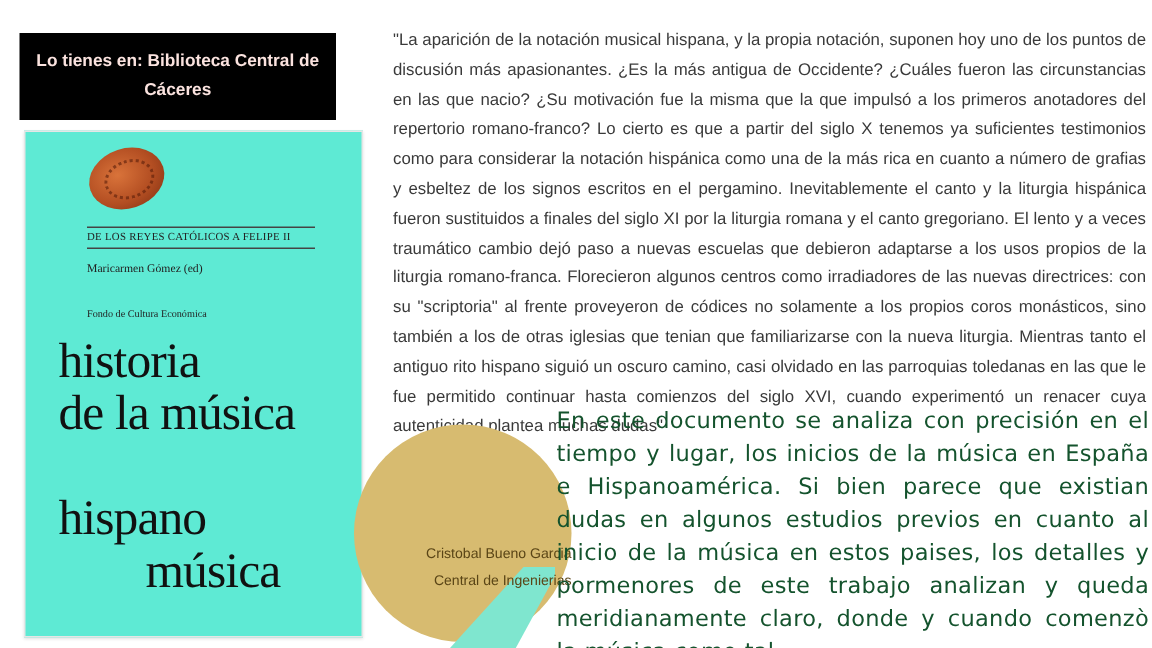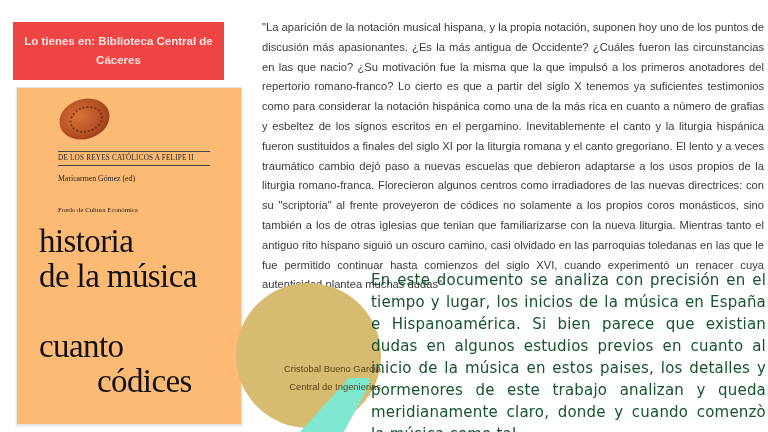--- a/index.html
+++ b/index.html
@@ -1,18 +1,18 @@
 <!DOCTYPE html>
 <html><head>
 <meta charset="utf-8">
 <style>
   html,body{margin:0;padding:0;}
   body{width:768px;height:432px;background:#ffffff;position:relative;overflow:hidden;font-family:"Liberation Sans",sans-serif;}
-  .banner{position:absolute;left:13px;top:22px;width:211px;height:58px;background:#ef4444;color:#fbe3df;font-weight:bold;font-size:11.5px;line-height:19px;text-align:center;display:flex;align-items:center;justify-content:center;box-sizing:border-box;padding:0 10px;}
-  .cover{position:absolute;left:16px;top:87px;width:226px;height:338px;background:#fdba74;border:1px solid #e6e6e6;box-shadow:0 1px 2px rgba(0,0,0,0.12);box-sizing:border-box;}
+  .banner{position:absolute;left:13px;top:22px;width:211px;height:58px;background:#000000;color:#fbe3df;font-weight:bold;font-size:11.5px;line-height:19px;text-align:center;display:flex;align-items:center;justify-content:center;box-sizing:border-box;padding:0 10px;}
+  .cover{position:absolute;left:16px;top:87px;width:226px;height:338px;background:#5eead4;border:1px solid #e6e6e6;box-shadow:0 1px 2px rgba(0,0,0,0.12);box-sizing:border-box;}
   .coin{position:absolute;left:42px;top:11px;width:51px;height:40px;border-radius:50%;background:radial-gradient(ellipse at 40% 40%,#d9733a 0%,#b34e22 55%,#7d2f12 100%);transform:rotate(-18deg);}
   .coin::after{content:"";position:absolute;left:10px;top:8px;width:30px;height:22px;border-radius:50%;border:2px dotted rgba(90,30,10,0.6);}
   .rule{position:absolute;left:41px;width:152px;height:1px;background:#444;}
   .series{position:absolute;left:41px;top:66px;width:152px;font-family:"Liberation Serif",serif;font-size:7.2px;color:#222;letter-spacing:0.2px;white-space:nowrap;}
   .editor{position:absolute;left:41px;top:86px;font-family:"Liberation Serif",serif;font-size:7.8px;color:#222;}
   .publisher{position:absolute;left:41px;top:118px;font-family:"Liberation Serif",serif;font-size:6.8px;color:#222;}
   .title{position:absolute;font-family:"Liberation Serif",serif;color:#111;font-size:33px;line-height:34px;letter-spacing:-0.6px;white-space:nowrap;}
   .quote{position:absolute;left:262px;top:18px;width:502px;font-size:11.2px;line-height:19.8px;color:#3a3a3a;text-align:justify;}
   .seal{position:absolute;left:236px;top:283px;width:145px;height:145px;border-radius:50%;background:#d7bb70;overflow:hidden;}
   .peel{position:absolute;left:300px;top:378px;width:70px;height:60px;background:#7fe6cf;clip-path:polygon(70% 0,100% 0,100% 10%,58% 100%,0 100%,0 90%);}
@@ -28,22 +28,22 @@
 
 <div class="cover">
   <div class="coin"></div>
   <div class="rule" style="top:63px"></div>
   <div class="series">DE LOS REYES CATÓLICOS A FELIPE II</div>
   <div class="rule" style="top:77px"></div>
   <div class="editor">Maricarmen Gómez (ed)</div>
   <div class="publisher">Fondo de Cultura Económica</div>
   <div class="title" style="left:22px;top:171px">de la música</div>
   <div class="title" style="left:22px;top:136px">historia</div>
-  <div class="title" style="left:22px;top:241px">cuanto</div>
-  <div class="title" style="left:80px;top:276px">códices</div>
+  <div class="title" style="left:22px;top:241px">hispano</div>
+  <div class="title" style="left:80px;top:276px">música</div>
 </div>
 
 <div class="quote">"La aparición de la notación musical hispana, y la propia notación, suponen hoy uno de los puntos de discusión más apasionantes. ¿Es la más antigua de Occidente? ¿Cuáles fueron las circunstancias en las que nacio? ¿Su motivación fue la misma que la que impulsó a los primeros anotadores del repertorio romano-franco? Lo cierto es que a partir del siglo X tenemos ya suficientes testimonios como para considerar la notación hispánica como una de la más rica en cuanto a número de grafias y esbeltez de los signos escritos en el pergamino. Inevitablemente el canto y la liturgia hispánica fueron sustituidos a finales del siglo XI por la liturgia romana y el canto gregoriano. El lento y a veces traumático cambio dejó paso a nuevas escuelas que debieron adaptarse a los usos propios de la liturgia romano-franca. Florecieron algunos centros como irradiadores de las nuevas directrices: con su "scriptoria" al frente proveyeron de códices no solamente a los propios coros monásticos, sino también a los de otras iglesias que tenian que familiarizarse con la nueva liturgia. Mientras tanto el antiguo rito hispano siguió un oscuro camino, casi olvidado en las parroquias toledanas en las que le fue permitido continuar hasta comienzos del siglo XVI, cuando experimentó un renacer cuya autenticidad plantea muchas dudas"</div>
 
 <div class="seal"></div>
 <div class="peel"></div>
 <div class="seal-text">
   <div>Cristobal Bueno Garcia</div>
   <div>Central de Ingenierias</div>
 </div>

